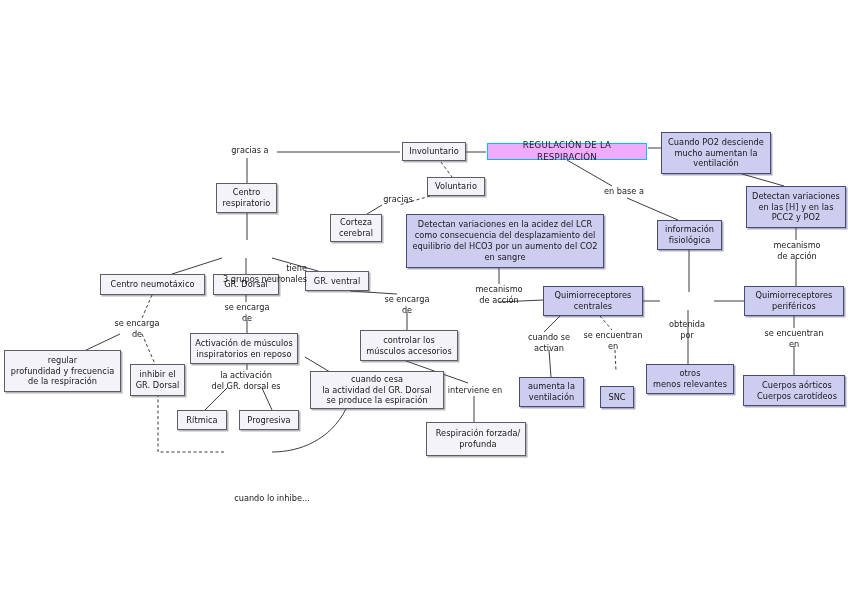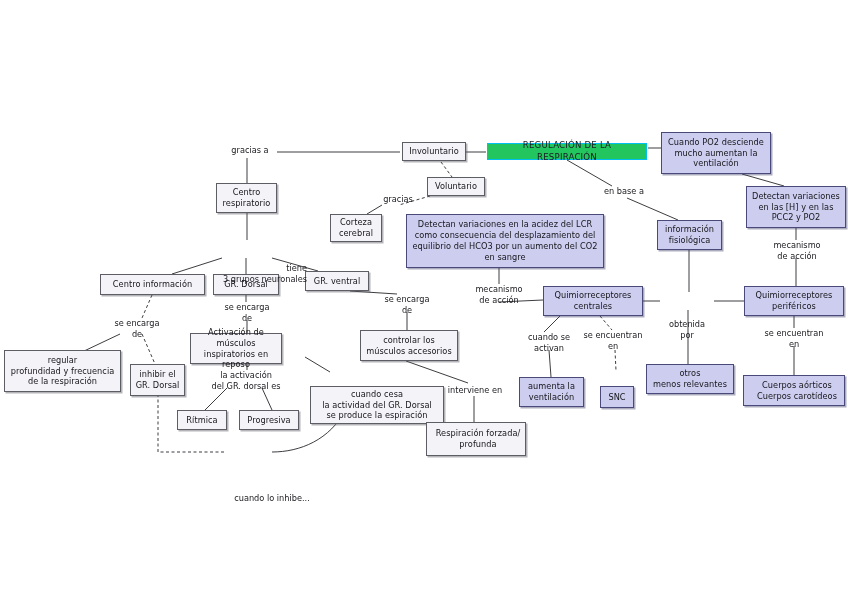--- a/index.html
+++ b/index.html
@@ -45,21 +45,21 @@
     background: #f4f4f8;
     border-color: #5d5d66;
     box-shadow: 1.5px 1.5px 0 rgba(90,90,100,0.45);
   }
   .node.purple {
     background: #cdcdf0;
     border-color: #4a4a7a;
     box-shadow: 1.5px 1.5px 0 rgba(70,70,110,0.45);
   }
   .node.cyan {
-    background: #22c55e;
+    background: #f0abfc;
     border: 1px solid #00c0f0;
     border-radius: 0;
     box-shadow: none;
     font-size: 8.6px;
     color: #1a1a22;
     letter-spacing: 0.2px;
   }
   .linklabel {
     position: absolute;
     font-size: 8.2px;
@@ -120,35 +120,35 @@
       <path d="M 648 148 L 661 148" fill="none" stroke="#1a1a1f" stroke-width="0.85"></path>
     </svg>
   <div id="node-layer">
       <div class="node cyan" style="left: 487px; top: 143px; width: 160px; height: 17px;">REGULACIÓN DE LA RESPIRACIÓN</div>
       <div class="node gray" style="left: 402px; top: 142px; width: 64px; height: 19px;">Involuntario</div>
       <div class="node gray" style="left: 427px; top: 177px; width: 58px; height: 19px;">Voluntario</div>
       <div class="node gray" style="left: 216px; top: 183px; width: 61px; height: 30px;">Centro
 respiratorio</div>
       <div class="node gray" style="left: 330px; top: 214px; width: 52px; height: 28px;">Corteza
 cerebral</div>
-      <div class="node gray" style="left: 100px; top: 274px; width: 105px; height: 21px;">Centro información</div>
+      <div class="node gray" style="left: 100px; top: 274px; width: 105px; height: 21px;">Centro neumotáxico</div>
       <div class="node gray" style="left: 213px; top: 274px; width: 66px; height: 21px;">GR. Dorsal</div>
       <div class="node gray" style="left: 305px; top: 271px; width: 64px; height: 20px;">GR. ventral</div>
       <div class="node gray" style="left: 4px; top: 350px; width: 117px; height: 42px;">regular
 profundidad y frecuencia
 de la respiración</div>
       <div class="node gray" style="left: 130px; top: 364px; width: 55px; height: 32px;">inhibir el
 GR. Dorsal</div>
-      <div class="node gray" style="left: 190px; top: 333px; width: 92px; height: 31px;">Activación de músculos
+      <div class="node gray" style="left: 190px; top: 333px; width: 108px; height: 31px;">Activación de músculos
 inspiratorios en reposo</div>
       <div class="node gray" style="left: 177px; top: 410px; width: 50px; height: 20px;">Rítmica</div>
       <div class="node gray" style="left: 239px; top: 410px; width: 60px; height: 20px;">Progresiva</div>
       <div class="node gray" style="left: 360px; top: 330px; width: 98px; height: 31px;">controlar los
 músculos accesorios</div>
-      <div class="node gray" style="left: 310px; top: 371px; width: 134px; height: 38px; margin-top: 15px;">cuando cesa
+      <div class="node gray" style="left: 310px; top: 371px; width: 134px; height: 38px;">cuando cesa
 la actividad del GR. Dorsal
 se produce la espiración</div>
       <div class="node gray" style="left: 426px; top: 422px; width: 100px; height: 34px; padding-left: 8px;">Respiración forzada/
 profunda</div>
       <div class="node purple" style="left: 406px; top: 214px; width: 198px; height: 54px;">Detectan variaciones en la acidez del LCR
 como consecuencia del desplazamiento del
 equilibrio del HCO3 por un aumento del CO2
 en sangre</div>
       <div class="node purple" style="left: 657px; top: 220px; width: 65px; height: 30px;">información
 fisiológica</div>

